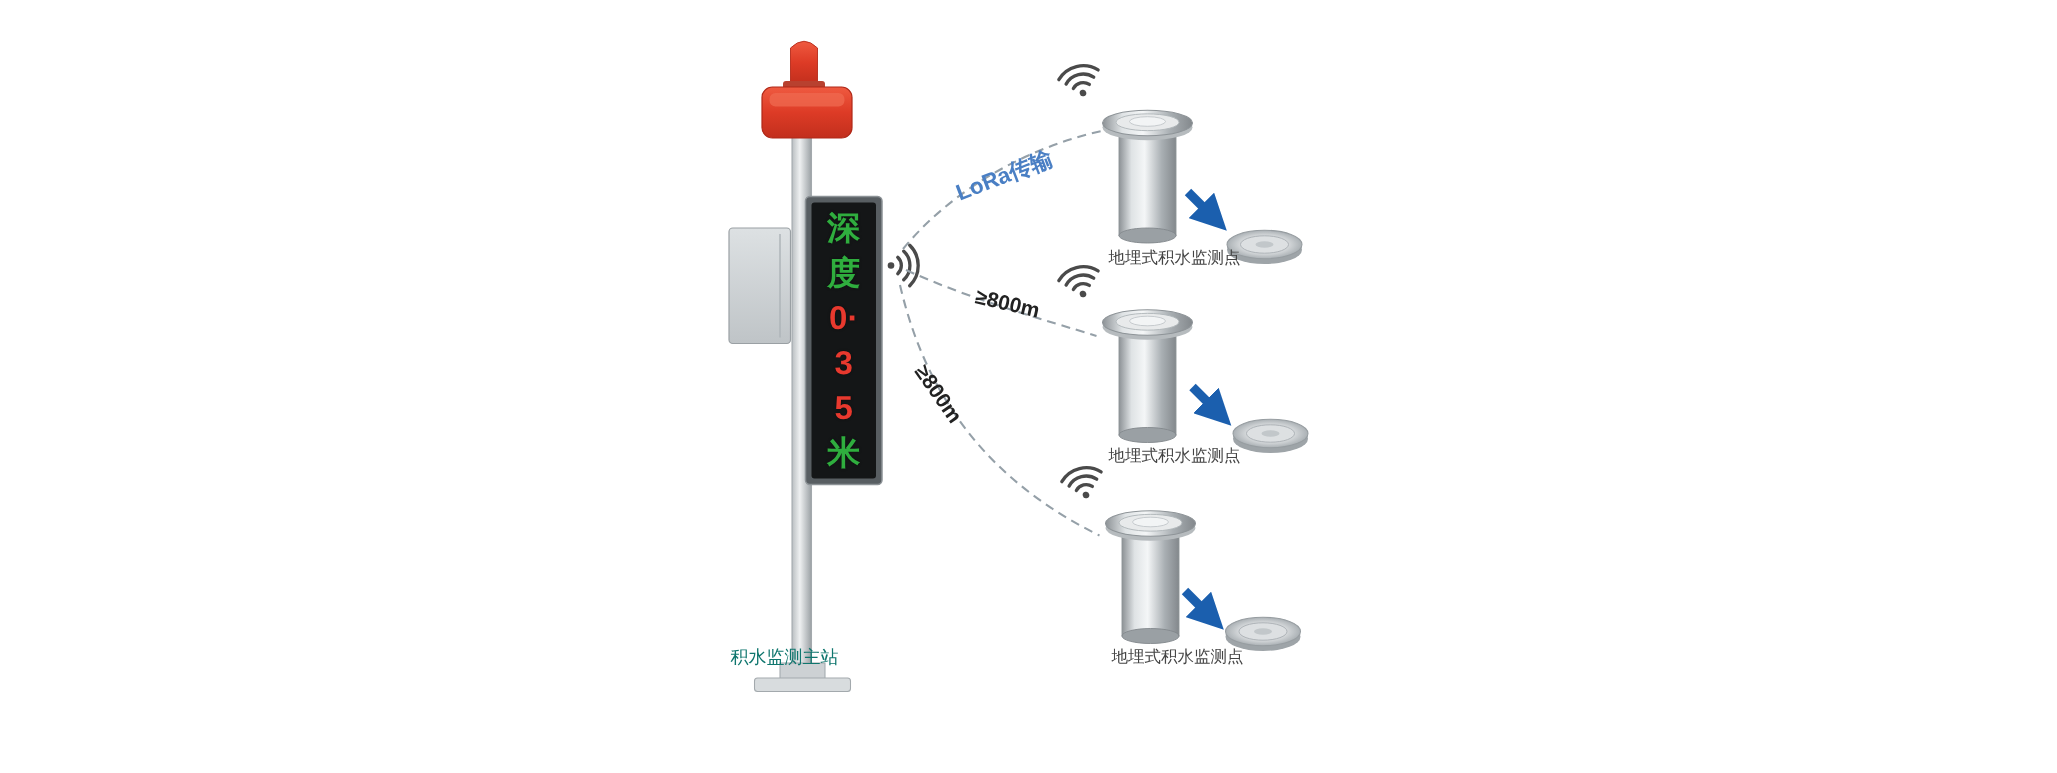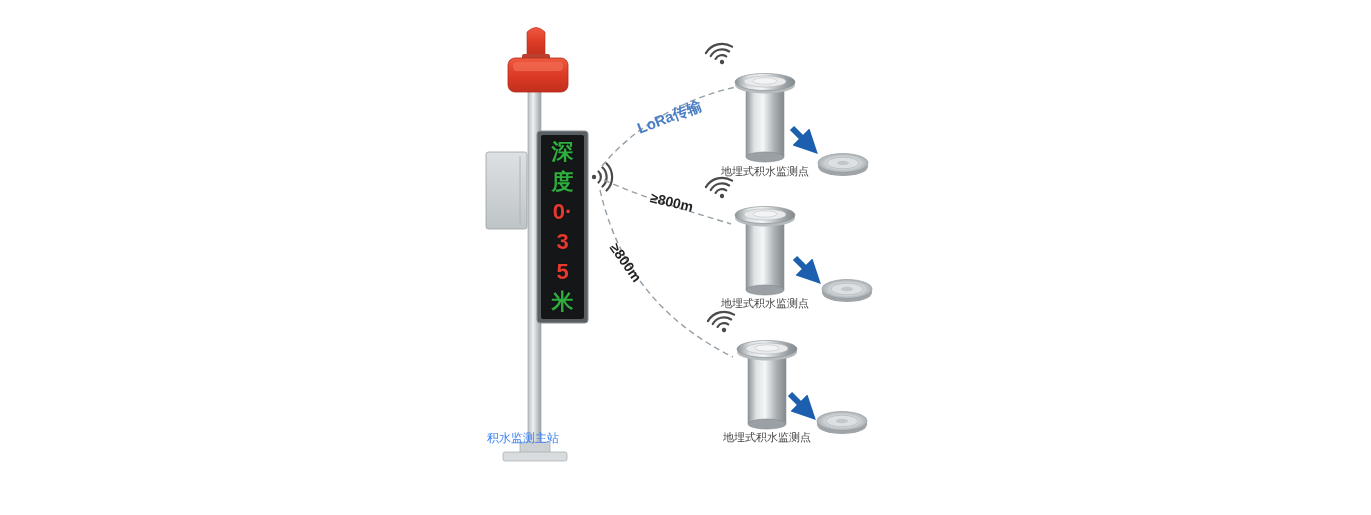--- a/index.html
+++ b/index.html
@@ -5,22 +5,22 @@
   html,body{margin:0;padding:0;background:#fff;}
   body{font-family:"Liberation Sans","DejaVu Sans",sans-serif;}
   .canvas{position:relative;width:1371px;height:515px;background:#ffffff;overflow:hidden;}
   .abs{position:absolute;}
   svg.layer{left:0;top:0;}
 
   .dash{fill:none;stroke:#95a0a8;stroke-width:1.4;stroke-dasharray:6 4;}
   .arrow{stroke:#1b5fae;stroke-width:6;stroke-linecap:butt;}
   .wifi-stroke{stroke:#4a4a4a;stroke-width:2.2;fill:none;stroke-linecap:round;}
 
-  .station-label{left:487px;top:430px;font-size:12px;color:#3b82f6;white-space:nowrap;}
-  .sensor-label{width:124px;text-align:center;font-size:11px;color:#444;white-space:nowrap;}
+  .station-label{left:487px;top:430px;font-size:12px;color:#0f766e;white-space:nowrap;}
+  .sensor-label{width:124px;text-align:right;font-size:11px;color:#444;white-space:nowrap;}
   .sensor-label.s1{left:703px;top:164px;}
   .sensor-label.s2{left:703px;top:296px;}
   .sensor-label.s3{left:705px;top:430px;}
 
   .link-label{font-weight:bold;font-size:14px;color:#222;white-space:nowrap;}
   .link-label.lora{left:636px;top:108px;color:#4a7fc4;font-size:15px;transform:rotate(-21deg);}
   .link-label.mid{left:650px;top:194px;transform:rotate(13deg);}
   .link-label.bot{left:620px;top:240px;transform:rotate(55deg);transform-origin:left top;}
 
   .footer-note{left:680px;top:457px;font-size:20px;color:#2a2a2a;letter-spacing:1px;white-space:nowrap;}

